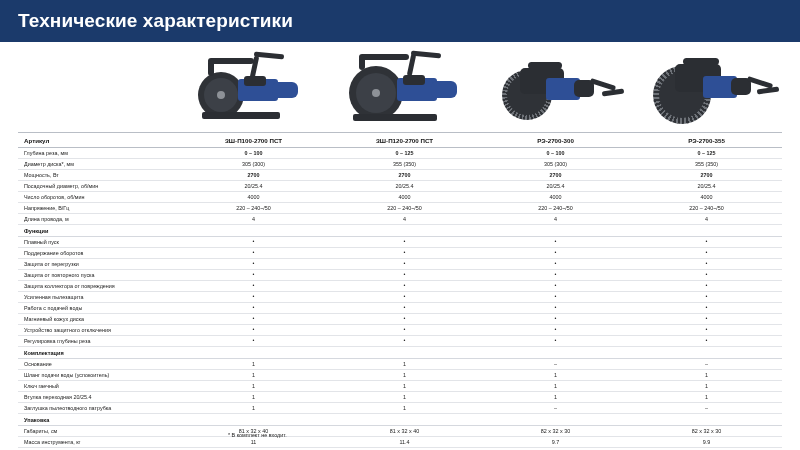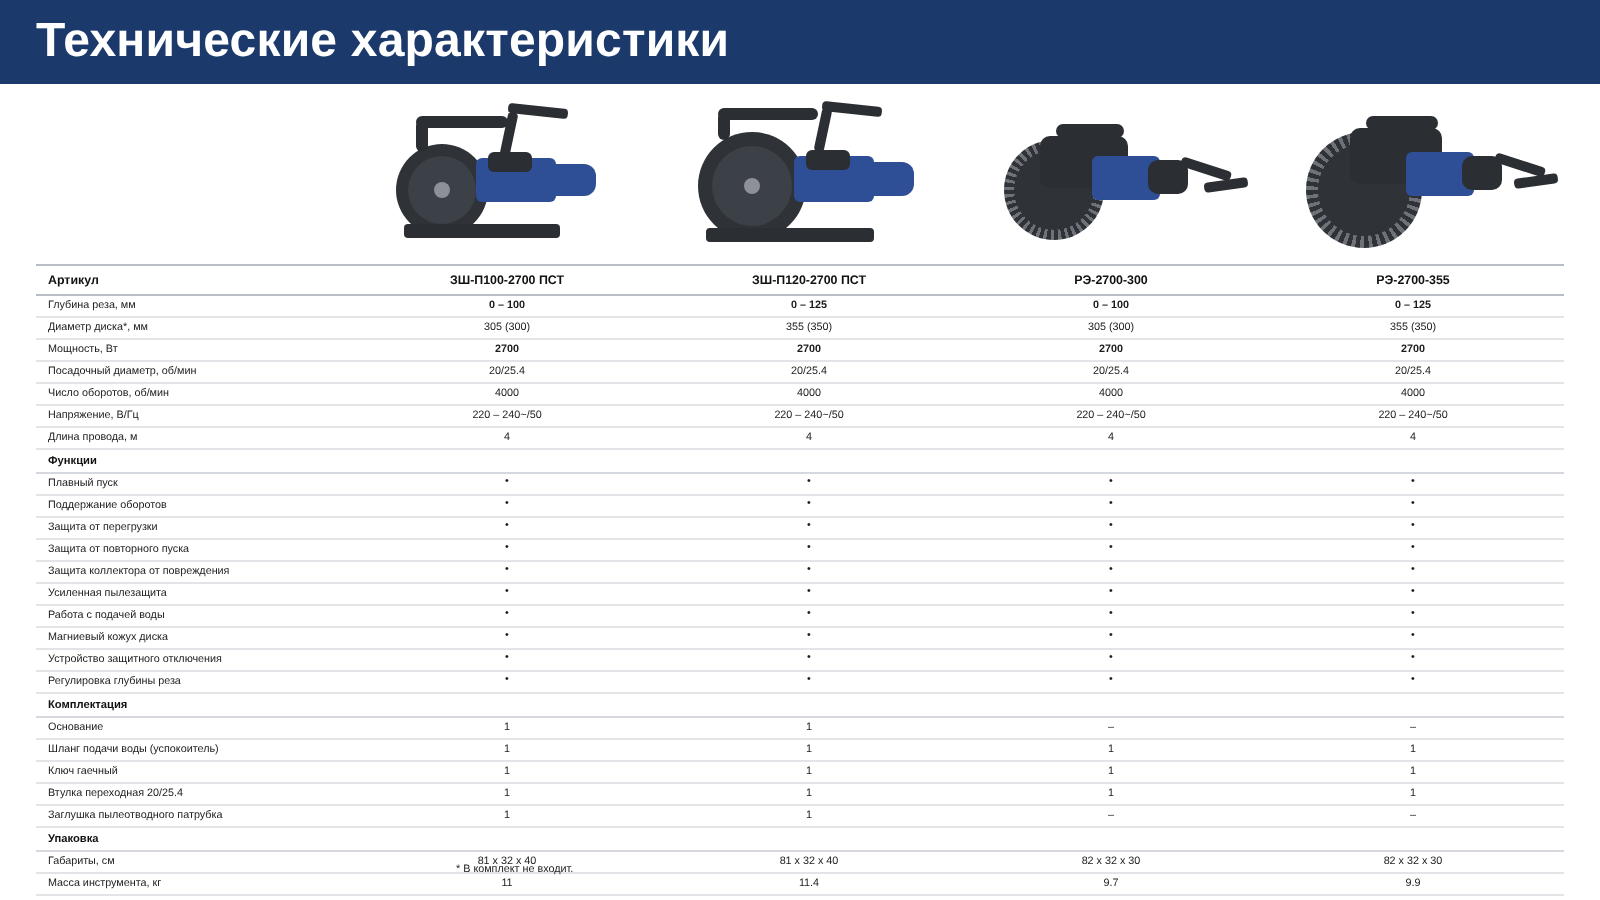--- a/index.html
+++ b/index.html
@@ -13,21 +13,21 @@
 
   
   .header {
     position: absolute; left: 0; top: 0;
     width: 800px; height: 42px;
     background: #1b3a6b;
     display: flex; align-items: center;
   }
   .header-title {
     color: #ffffff;
-    font-size: 24px;
+    font-size: 19px;
     font-weight: bold;
     padding-left: 18px;
     letter-spacing: 0.1px;
   }
 
   
   .products {
     position: absolute; left: 180px; top: 46px;
     width: 612px; height: 86px;
     display: flex;

